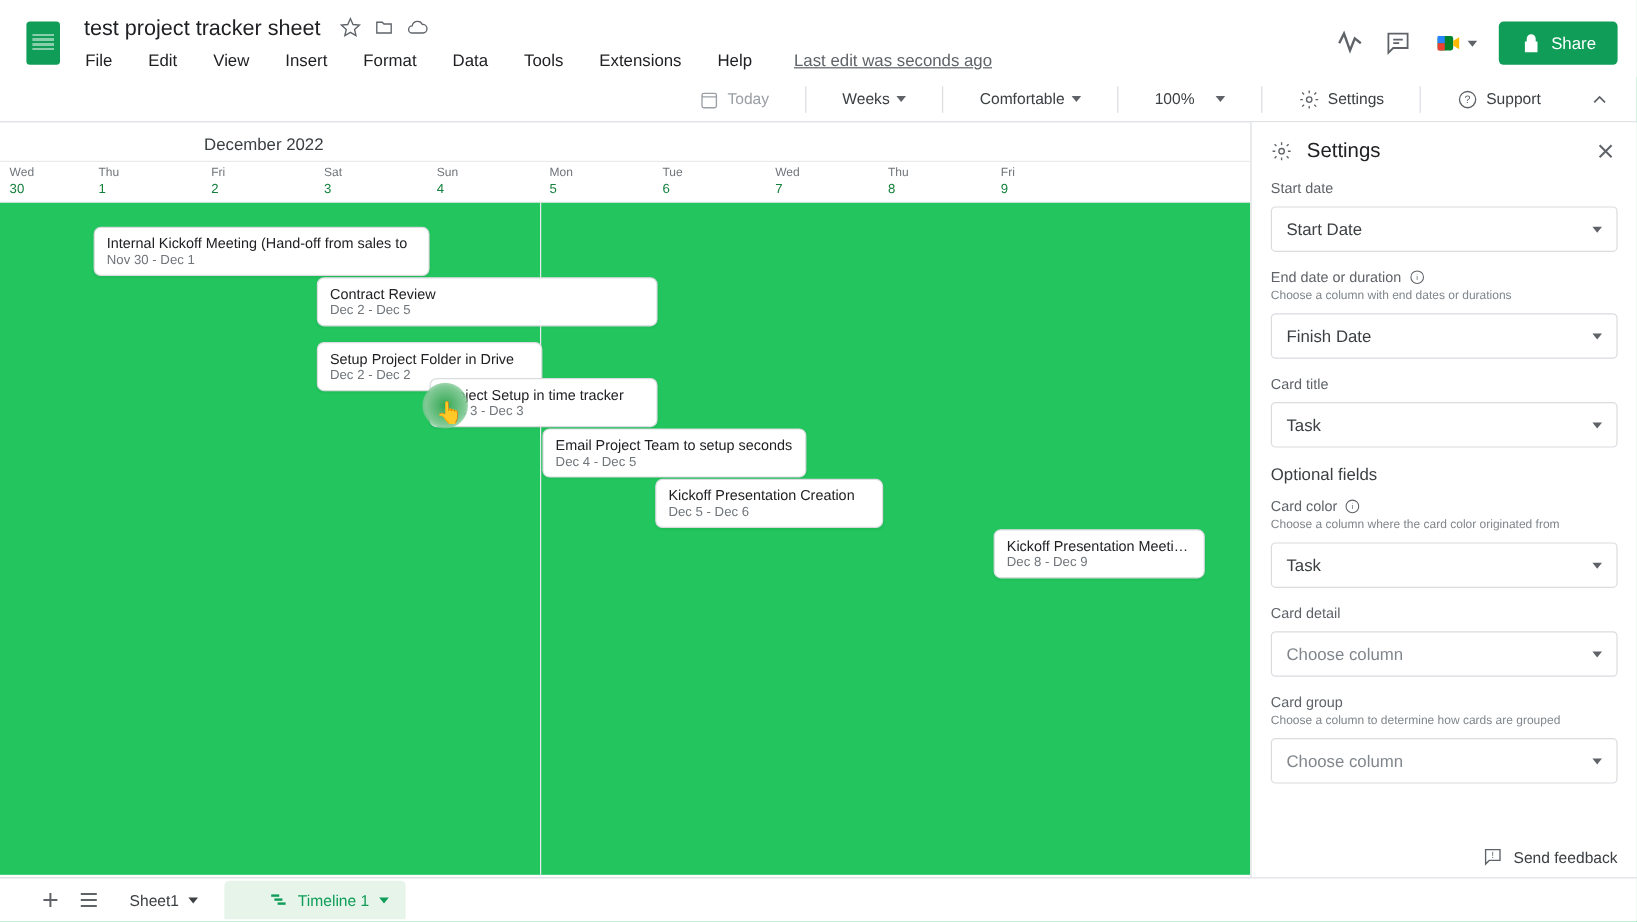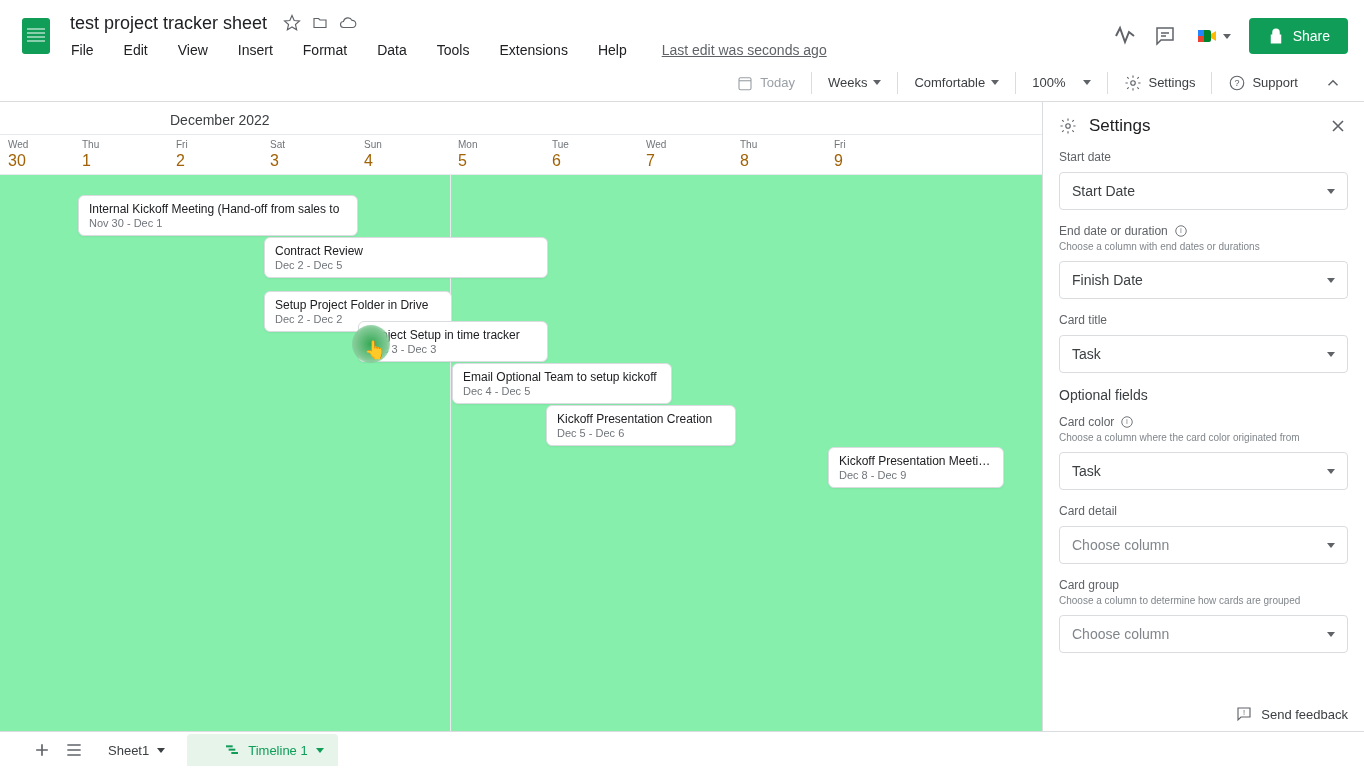--- a/index.html
+++ b/index.html
@@ -16,35 +16,35 @@
 .menu-row { display: flex; align-items: center; gap: 16px; margin-top: 2px; }
 .menu-item { padding: 4px 7px; font-size: 14px; color: #202124; cursor: pointer; border-radius: 4px; }
 .last-edit { margin-left: 12px; font-size: 14px; color: #5f6368; text-decoration: underline; cursor: pointer; }
 .top-right { display: flex; align-items: center; gap: 16px; }
 .top-icon { width: 24px; height: 24px; fill: #5f6368; cursor: pointer; }
 .meet-btn { width: 40px; height: 40px; border-radius: 50%; display: flex; align-items: center; justify-content: center; cursor: pointer; }
 .meet-logo { width: 24px; height: 24px; }
 .share-btn { background: #0f9d58; color: #fff; border: none; border-radius: 4px; padding: 9px 18px; font-size: 14px; font-weight: 500; cursor: pointer; display: flex; align-items: center; gap: 8px; }
 .share-btn svg { fill: #fff; width: 18px; height: 18px; }
 
-.toolbar { display: flex; align-items: center; justify-content: flex-end; padding: 6px 12px; border-bottom: 1px solid #dadce0; gap: 6px; height: 38px; position: relative; }
+.toolbar { display: flex; align-items: center; justify-content: flex-end; padding: 6px 12px; border-bottom: 1px solid #dadce0; gap: 20px; height: 38px; position: relative; }
 .tb-btn { display: flex; align-items: center; gap: 6px; padding: 6px 10px; font-size: 13px; color: #3c4043; cursor: pointer; border-radius: 4px; border: none; background: transparent; }
 .tb-btn.disabled { color: #9aa0a6; }
 .tb-sep { width: 1px; height: 22px; background: #dadce0; }
 .caret { width: 0; height: 0; border-left: 4px solid transparent; border-right: 4px solid transparent; border-top: 5px solid #5f6368; }
 .tb-icon { width: 18px; height: 18px; fill: #5f6368; }
 
 .main { display: flex; height: calc(768px - 64px - 38px - 37px); }
 .timeline-area { flex: 1; position: relative; overflow: hidden; }
 .month-header { padding: 10px 0 6px 170px; font-size: 14px; color: #3c4043; font-weight: 400; border-bottom: 1px solid #e8eaed; }
 .day-header { display: flex; border-bottom: 1px solid #e8eaed; }
 .day-col { width: 94px; padding: 4px 8px; }
 .day-name { font-size: 10px; color: #70757a; }
-.day-num { font-size: 16px; color: #a16207; margin-top: 2px; }
-.timeline-body { position: relative; height: 560px; background: #86efac; }
+.day-num { font-size: 11px; color: #15803d; margin-top: 2px; }
+.timeline-body { position: relative; height: 560px; background: #22c55e; }
 .grid-line { position: absolute; top: 0; bottom: 0; width: 1px; background: #e8eaed; }
 .card { position: absolute; background: #fff; border: 1px solid #dadce0; border-radius: 6px; padding: 6px 10px; box-shadow: 0 1px 2px rgba(0,0,0,0.05); cursor: pointer; }
 .card-title { font-size: 12px; color: #202124; white-space: nowrap; overflow: hidden; text-overflow: ellipsis; }
 .card-date { font-size: 11px; color: #70757a; margin-top: 1px; }
 .cursor-marker { position: absolute; width: 38px; height: 38px; background: radial-gradient(circle, #34a853 0%, #81c995 60%, rgba(129,201,149,0) 100%); border-radius: 50%; z-index: 20; }
 .cursor-hand { position: absolute; z-index: 21; font-size: 18px; }
 
 .settings-panel { width: 322px; border-left: 1px solid #dadce0; background: #fff; display: flex; flex-direction: column; position: relative; }
 .settings-header { display: flex; align-items: center; gap: 12px; padding: 14px 16px; }
 .settings-header h2 { font-size: 17px; font-weight: 400; color: #202124; flex: 1; }
@@ -231,21 +231,21 @@
           </div>
           <div class="card" style="left: 264px; top: 116px; width: 188px;">
             <div class="card-title">Setup Project Folder in Drive</div>
             <div class="card-date">Dec 2 - Dec 2</div>
           </div>
           <div class="card" style="left: 358px; top: 146px; width: 190px;">
             <div class="card-title">Project Setup in time tracker</div>
             <div class="card-date">Dec 3 - Dec 3</div>
           </div>
           <div class="card" style="left: 452px; top: 188px; width: 220px;">
-            <div class="card-title">Email Optional Team to setup kickoff</div>
+            <div class="card-title">Email Project Team to setup seconds</div>
             <div class="card-date">Dec 4 - Dec 5</div>
           </div>
           <div class="card" style="left: 546px; top: 230px; width: 190px;">
             <div class="card-title">Kickoff Presentation Creation</div>
             <div class="card-date">Dec 5 - Dec 6</div>
           </div>
           <div class="card" style="left: 828px; top: 272px; width: 176px;">
             <div class="card-title">Kickoff Presentation Meeting …</div>
             <div class="card-date">Dec 8 - Dec 9</div>
           </div>

